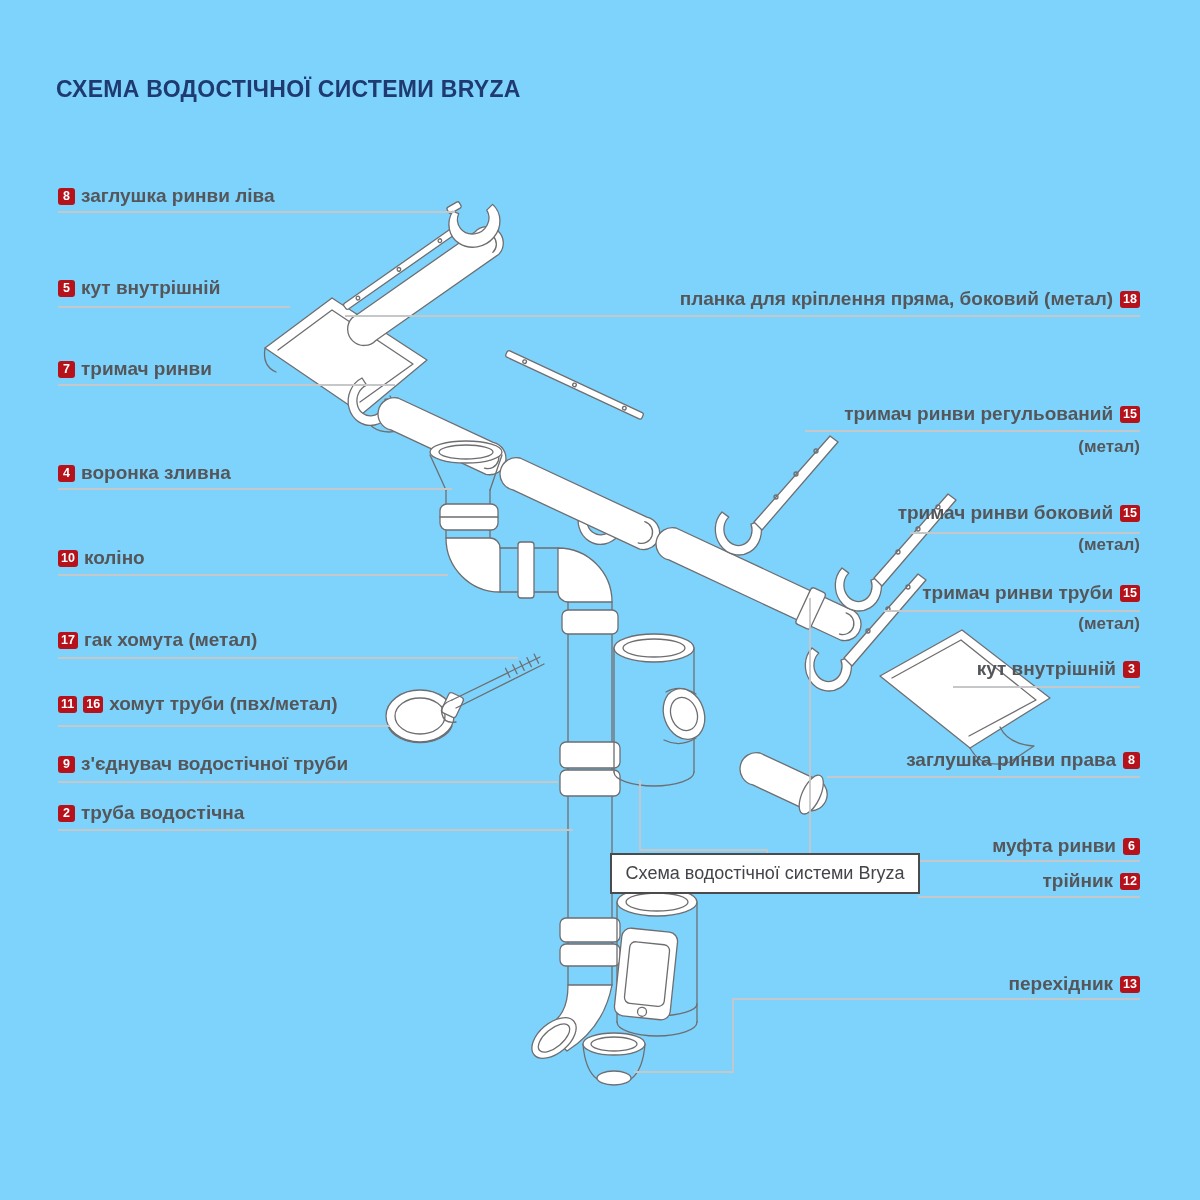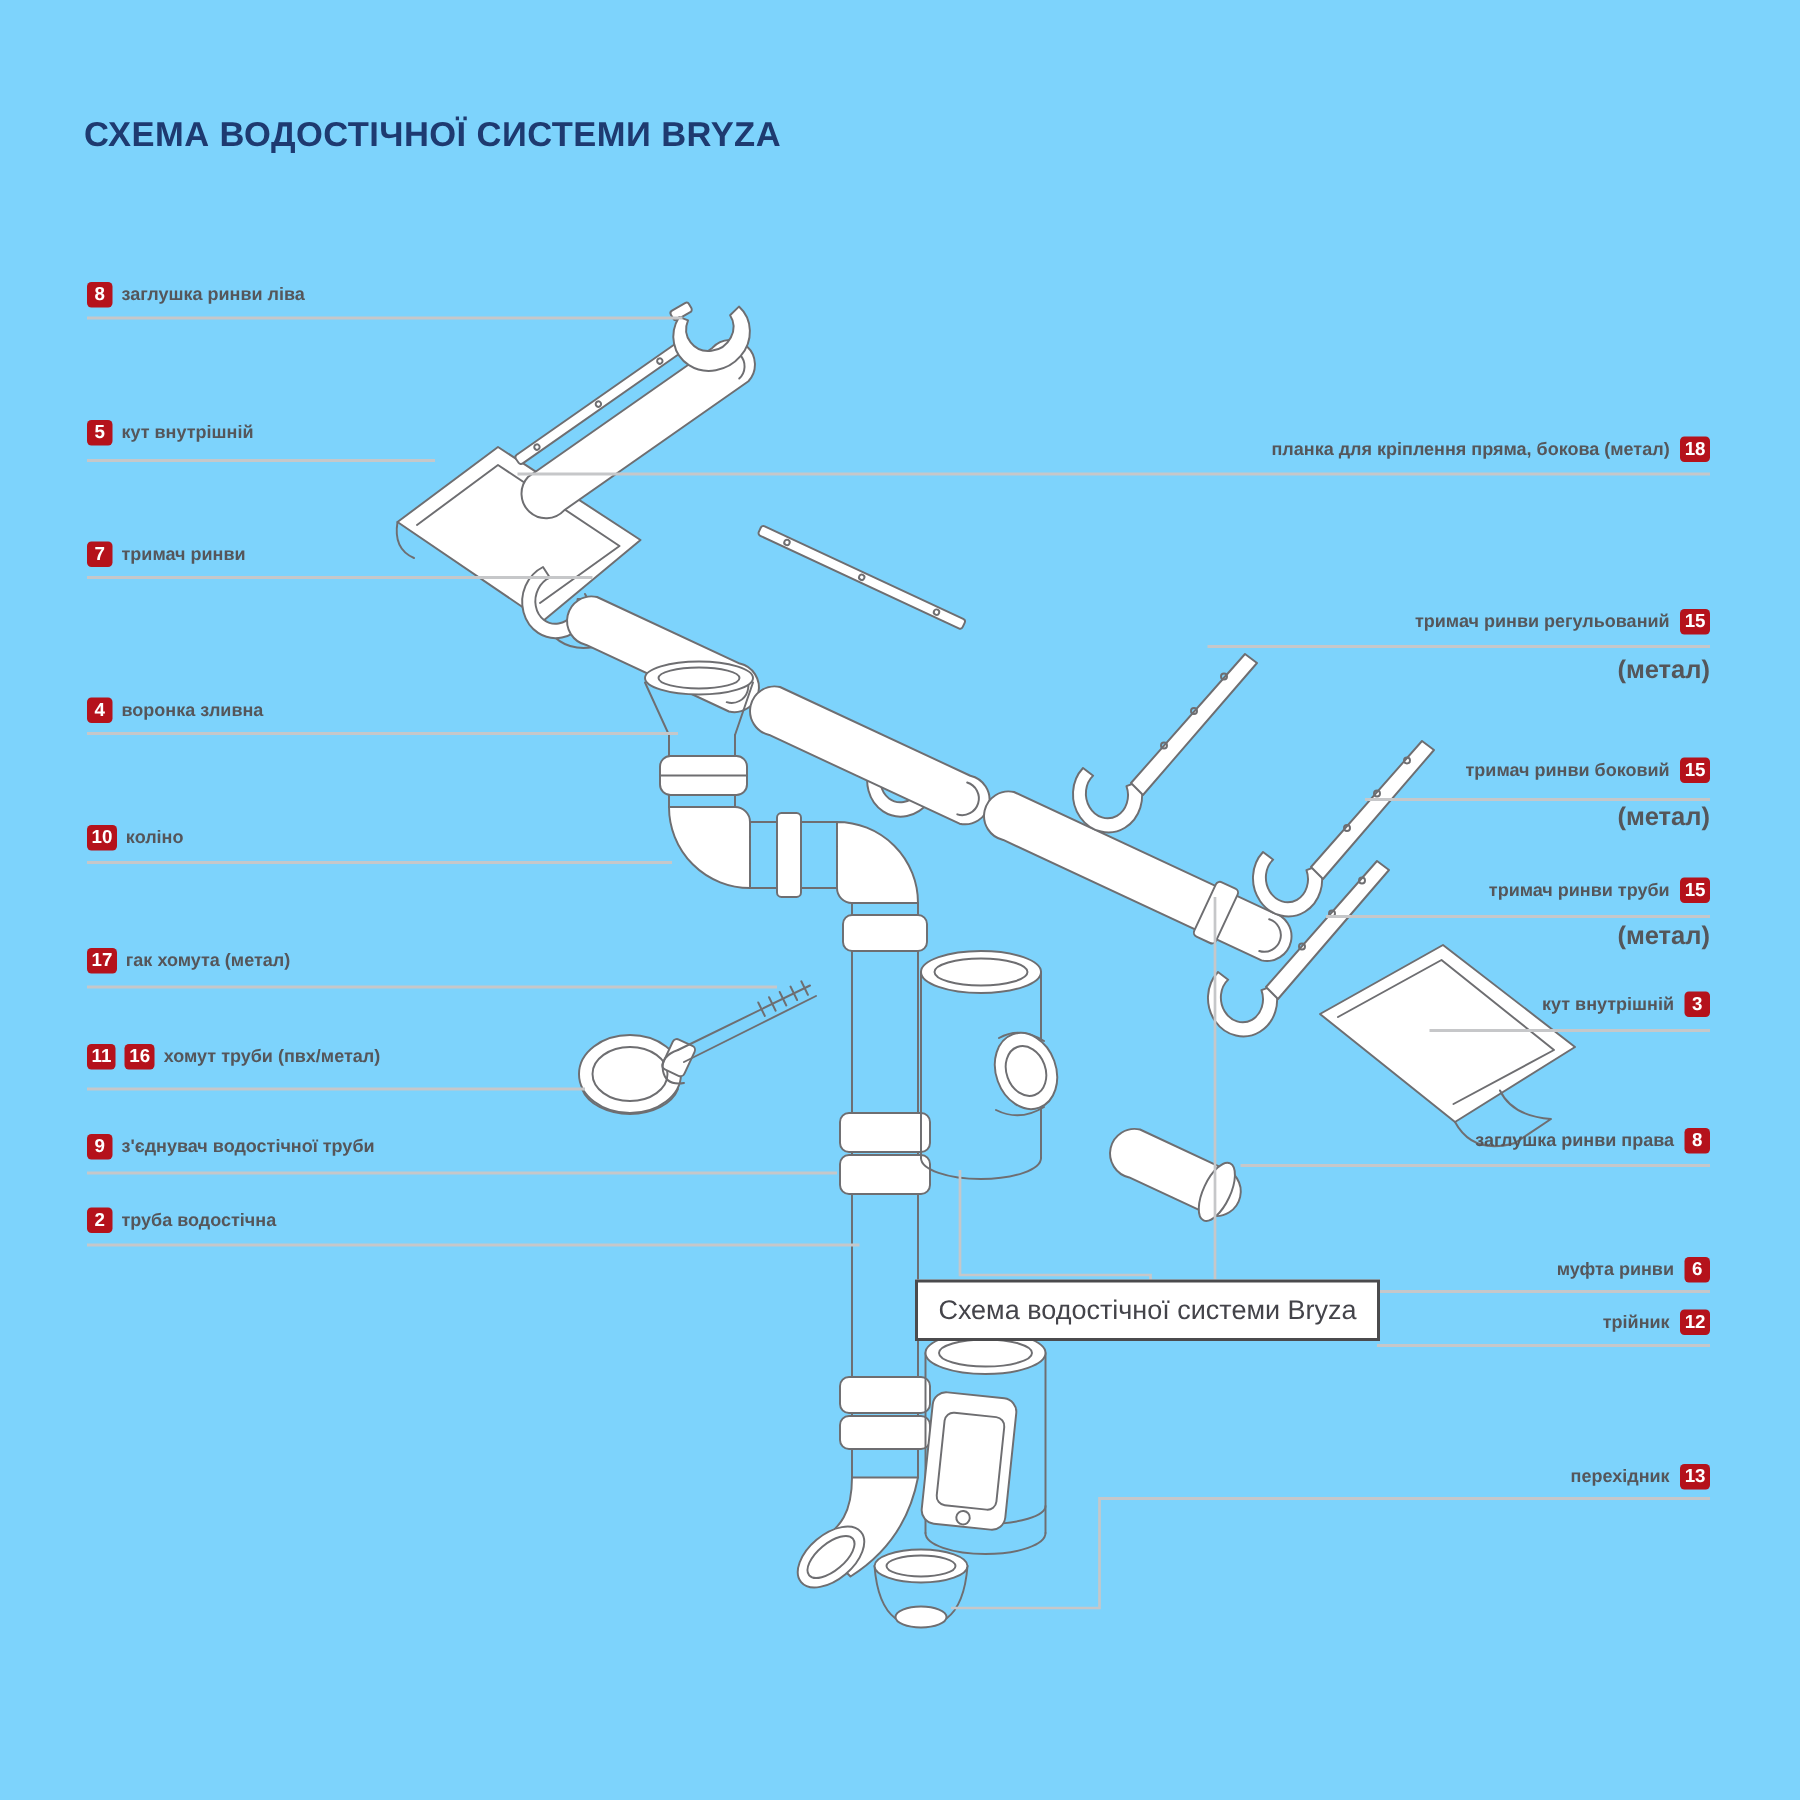--- a/index.html
+++ b/index.html
@@ -7,21 +7,21 @@
         font-family:"Liberation Sans",sans-serif;}
   .title{position:absolute;left:56px;top:76px;font-size:23px;font-weight:bold;
          color:#1e3a70;letter-spacing:.3px;z-index:3;white-space:nowrap;}
   .art{position:absolute;left:0;top:0;z-index:1;}
   .lrow{position:absolute;left:58px;height:24px;display:flex;align-items:center;gap:6px;z-index:3;}
   .rrow{position:absolute;right:60px;height:24px;display:flex;align-items:center;
         justify-content:flex-end;gap:7px;z-index:3;}
   .badge{display:inline-block;min-width:11px;height:17px;line-height:17px;padding:0 3px;
          background:#b5121b;color:#fff;font-size:12.5px;font-weight:bold;border-radius:3px;
          text-align:center;flex:0 0 auto;}
-  .ltext,.rtext{font-size:12px;font-weight:bold;color:#55565a;white-space:nowrap;}
+  .ltext,.rtext{font-size:19px;font-weight:bold;color:#55565a;white-space:nowrap;}
   .uline{position:absolute;height:2px;background:#c6c7c9;}
   .lrow .uline{left:0;}
   .rrow .uline{right:0;}
   .rsub{position:absolute;right:60px;font-size:17px;font-weight:bold;color:#55565a;z-index:3;}
   .tooltip{position:absolute;left:610px;top:853px;width:306px;height:37px;background:#fff;
            border:2px solid #4b4b4d;display:flex;align-items:center;justify-content:center;
            font-size:18px;color:#44444a;z-index:4;white-space:nowrap;}
 </style>
 </head>
 <body>
@@ -231,21 +231,21 @@
     <span class="ltext">з'єднувач водостічної труби</span>
     <span class="uline" style="top:29px;width:500px"></span>
   </div>
   <div class="lrow" style="top:801px">
     <span class="badge">2</span>
     <span class="ltext">труба водостічна</span>
     <span class="uline" style="top:28px;width:515px"></span>
   </div>
 
   <div class="rrow" style="top:287px;width:795px">
-    <span class="rtext">планка для кріплення пряма, бокова (метал)</span>
+    <span class="rtext">планка для кріплення пряма, боковий (метал)</span>
     <span class="badge">18</span>
     <span class="uline" style="top:28px;width:795px"></span>
   </div>
   <div class="rrow" style="top:402px;width:335px">
     <span class="rtext">тримач ринви регульований</span>
     <span class="badge">15</span>
     <span class="uline" style="top:28px;width:335px"></span>
   </div>
   <div class="rsub" style="top:437px">(метал)</div>
   <div class="rrow" style="top:501px;width:230px">

